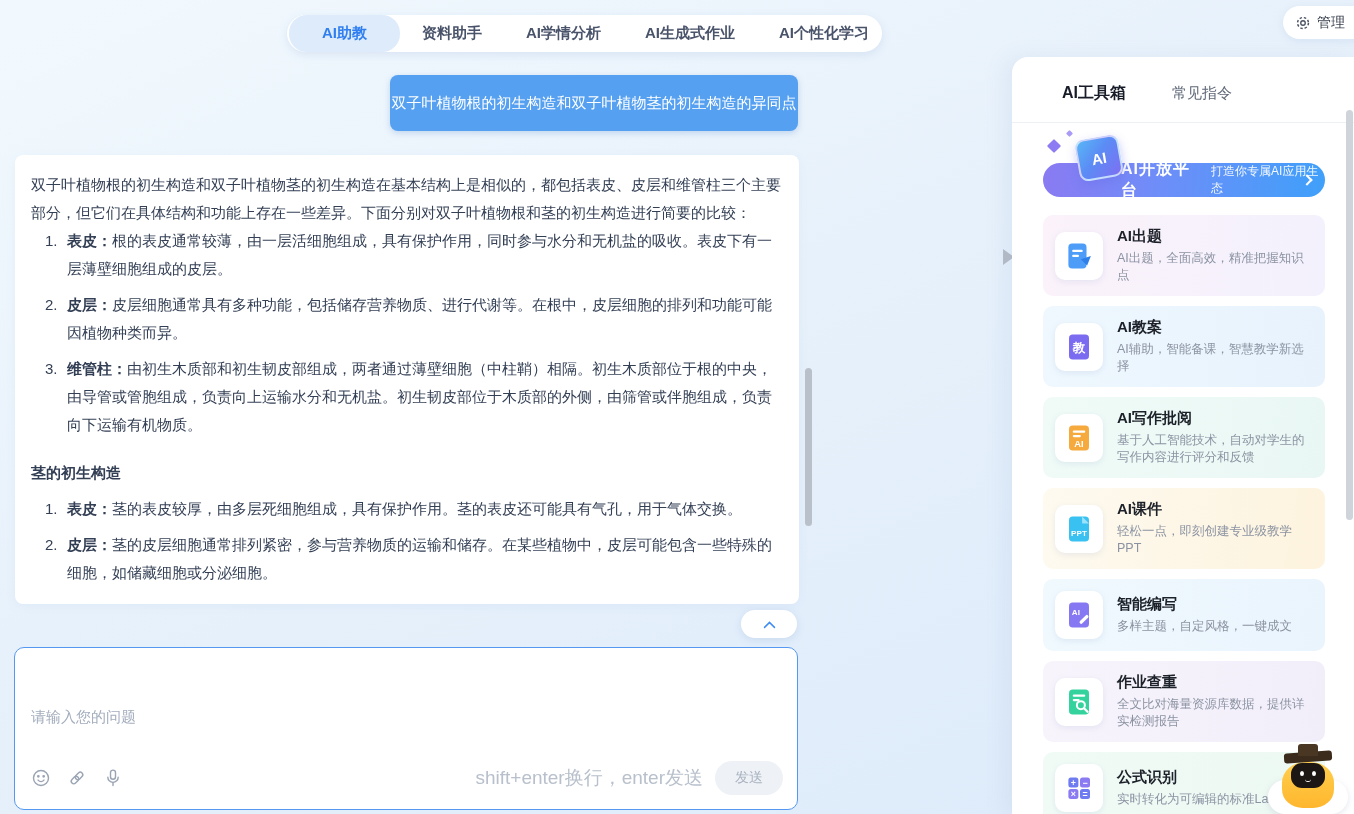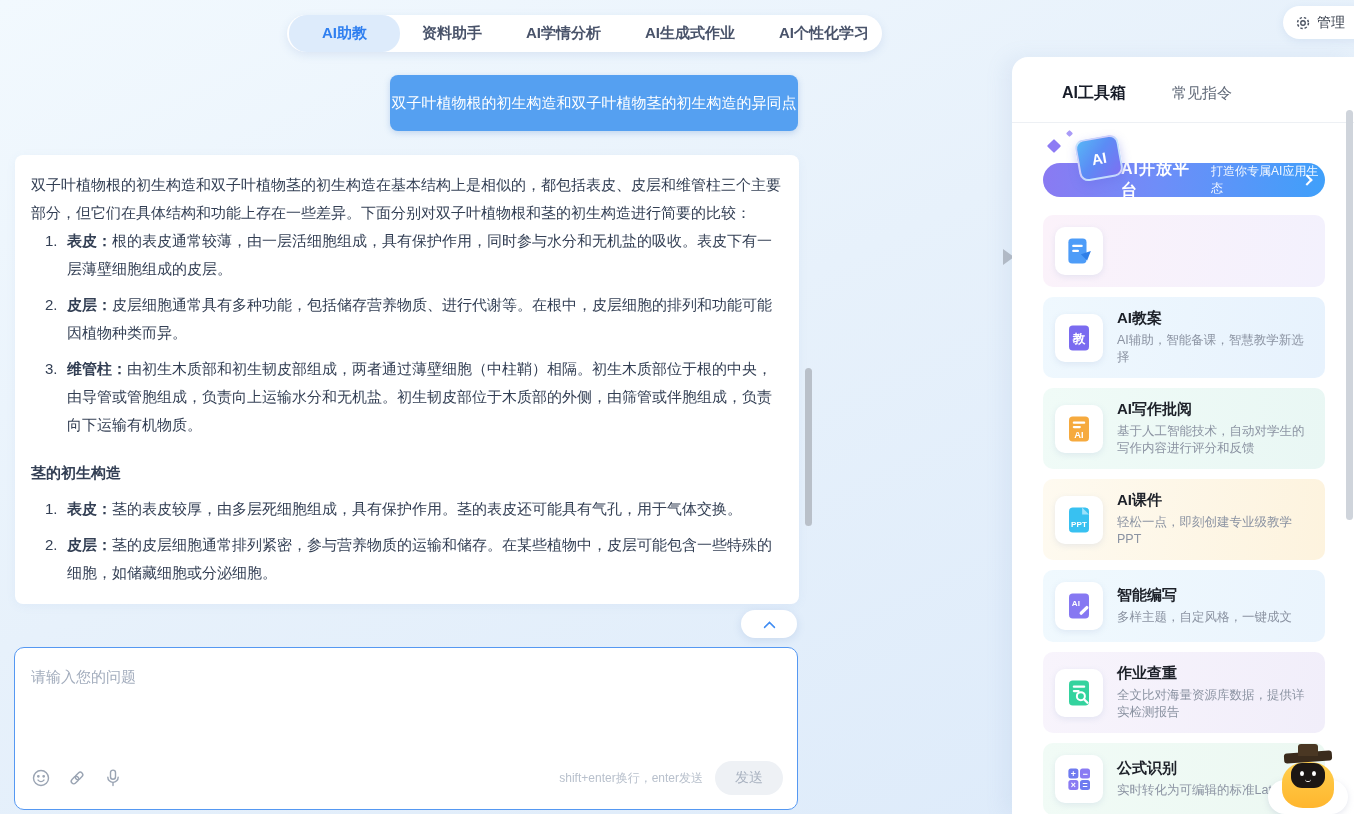--- a/index.html
+++ b/index.html
@@ -42,27 +42,27 @@
   
   .collapse-btn { position:absolute; left:741px; top:610px; width:56px; height:28px;
     background:#fff; border-radius:14px; box-shadow:0 2px 8px rgba(90,130,190,.18);
     display:flex; align-items:center; justify-content:center; cursor:pointer; }
   .chev-up { width:9px; height:9px; border-left:2.5px solid #3f8cf3; border-top:2.5px solid #3f8cf3;
     transform:rotate(45deg) translate(2px,2px); border-radius:1px; }
   
   .composer { position:absolute; left:14px; top:647px; width:784px; height:163px;
     background:#fff; border:1px solid #5598f2; border-radius:10px; }
   .composer textarea { width:100%; height:100px; border:none; outline:none; resize:none;
-    padding:20px 16px; font-size:15px; font-family:inherit; color:#333f54; background:transparent; }
+    padding:20px 16px; font-size:15px; font-family:inherit; color:#333f54; background:transparent;margin-top:40px; }
   .composer textarea::placeholder { color:#a3adbd; }
   .composer-toolbar { position:absolute; left:0; right:0; bottom:0; height:52px;
     display:flex; align-items:center; padding:0 14px 10px 16px; gap:16px; }
   .tool-ic { width:20px; height:20px; cursor:pointer; display:flex; }
   .composer-right { margin-left:auto; display:flex; align-items:center; gap:12px; }
-  .hint { font-size:12px; color:#b8c0cc; }
+  .hint { font-size:19px; color:#b8c0cc; }
   .send-btn { background:#eef1f5; color:#a9b2c0; font-size:14px; border:none;
     border-radius:17px; padding:8px 20px; cursor:pointer; }
   
   .sidebar { position:absolute; left:1012px; top:57px; width:342px; height:757px;
     background:#fff; border-top-left-radius:16px; box-shadow:-8px 0 20px rgba(120,150,200,.10); }
   .sb-tabs { display:flex; gap:46px; padding:26px 0 0 50px; align-items:baseline; }
   .sb-tab { font-size:15px; color:#5f6877; cursor:pointer; }
   .sb-tab.active { font-size:16px; font-weight:700; color:#171c28;text-align:center; }
   .sb-divider { height:1px; background:#edf0f4; margin-top:18px; }
   .banner-wrap { position:relative; margin:40px 29px 4px 31px; height:34px; }
@@ -214,20 +214,24 @@
   <div class="tools">
     <div class="tool-card bg1">
       <div class="tool-icon">
         <svg viewBox="0 0 24 24">
             <rect x="3.5" y="2" width="14.5" height="20" rx="3" fill="#4d9cf8"></rect>
             <rect x="6.5" y="7" width="8.5" height="1.8" rx=".9" fill="#fff"></rect>
             <rect x="6.5" y="11" width="5.5" height="1.8" rx=".9" fill="#fff"></rect>
             <path d="M13.5 14.5 L21.5 12 L18.5 19.5 Z" fill="#2f7fe8"></path>
           </svg>
       </div>
+      <div class="tool-text">
+        <div class="tool-title">AI出题</div>
+        <div class="tool-desc">AI出题，全面高效，精准把握知识点</div>
+      </div>
     </div>
 
     <div class="tool-card bg2">
       <div class="tool-icon">
         <svg viewBox="0 0 24 24">
             <rect x="4" y="2" width="16" height="20" rx="3" fill="#7a6bf0"></rect>
             <text x="12" y="16" font-size="10" fill="#ffffff" text-anchor="middle" font-weight="bold">教</text>
           </svg>
       </div>
       <div class="tool-text">

